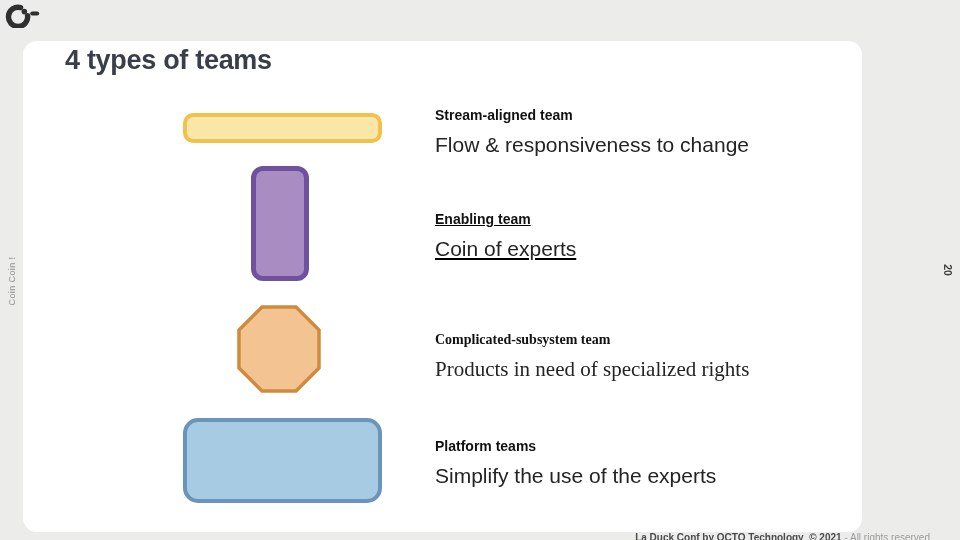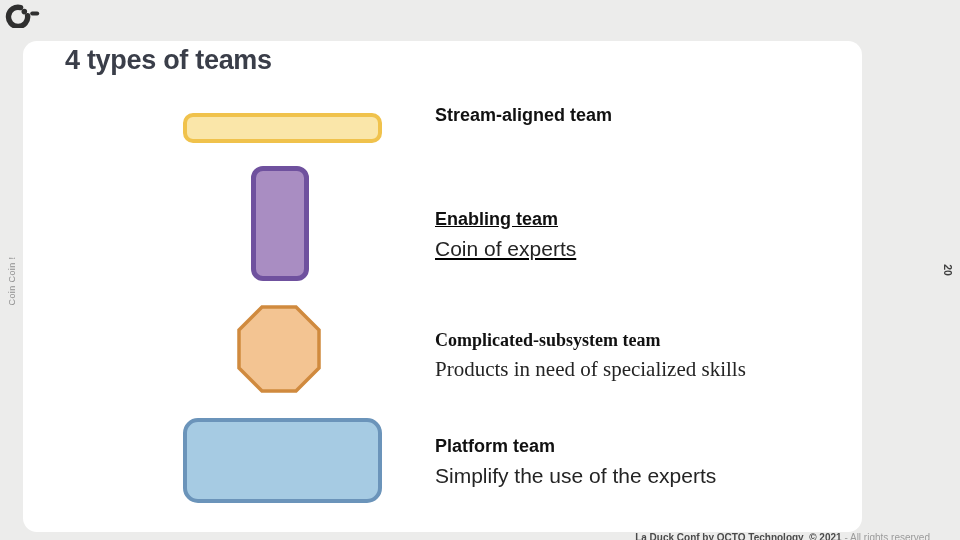--- a/index.html
+++ b/index.html
@@ -24,21 +24,21 @@
   .slide-title{
     position:absolute;left:42px;top:4px;margin:0;
     font-size:27px;font-weight:700;color:#3A3E49;letter-spacing:-.3px;
   }
   .shape{position:absolute;box-sizing:border-box;}
   .shape.stream{left:160px;top:72px;width:199px;height:30px;border-radius:10px;border:4px solid;}
   .shape.enabling{left:228px;top:125px;width:58px;height:115px;border-radius:12px;border:5px solid;}
   .shape.platform{left:160px;top:377px;width:199px;height:85px;border-radius:15px;border:4px solid;}
   .shape.octagon{left:214px;top:264px;width:84px;height:88px;}
   .team-text{position:absolute;left:412px;width:480px;}
-  .team-text .team-name{margin:0;font-size:18px;line-height:30px;font-weight:700;color:#111111;}
+  .team-text .team-name{margin:0;font-size:14px;line-height:30px;font-weight:700;color:#111111;}
   .team-text .team-desc{margin:0;font-size:21px;line-height:29px;font-weight:400;color:#242424;}
   .t1{top:59px;} .t2{top:163px;text-decoration:underline;} .t3{top:284px;font-family:Liberation Serif, serif;} .t4{top:390px;}
   .footer{
     position:absolute;right:30px;top:521px;font-size:10px;white-space:pre;
   }
   .footer .f-bold{font-weight:700;color:#4A4A4A;}
   .footer .f-light{font-weight:400;color:#9B9B9B;}
 </style>
 </head>
 <body>
@@ -55,39 +55,40 @@
 
   <div class="side-label right">20</div>
 
   <div class="card">
 
     <h1 class="slide-title">4 types of teams</h1>
 
     <div class="shape stream" style="background-color: rgb(250, 230, 169); border-color: rgb(240, 194, 76);"></div>
     <div class="team-text t1">
       <h3 class="team-name">Stream-aligned team</h3>
+      <p class="team-desc">Flow &amp; responsiveness to change</p>
     </div>
 
     <div class="shape enabling" style="background-color: rgb(169, 141, 194); border-color: rgb(111, 81, 158);"></div>
     <div class="team-text t2">
       <h3 class="team-name">Enabling team</h3>
       <p class="team-desc">Coin of experts</p>
     </div>
 
     <svg class="shape octagon" width="84" height="88" viewBox="0 0 84 88" aria-hidden="true">
       <polygon points="25,2 59,2 82,25 82,63 59,86 25,86 2,63 2,25" stroke-width="3.5" stroke-linejoin="miter" style="fill: rgb(243, 196, 146); stroke: rgb(208, 138, 62);"></polygon>
     </svg>
     <div class="team-text t3">
       <h3 class="team-name">Complicated-subsystem team</h3>
-      <p class="team-desc">Products in need of specialized skills</p>
+      <p class="team-desc">Products in need of specialized rights</p>
     </div>
 
     <div class="shape platform" style="background-color: rgb(166, 203, 227); border-color: rgb(107, 148, 186);"></div>
     <div class="team-text t4">
-      <h3 class="team-name">Platform team</h3>
+      <h3 class="team-name">Platform teams</h3>
       <p class="team-desc">Simplify the use of the experts</p>
     </div>
 
   </div>
 
   <div class="footer">
     <span class="f-bold">La Duck Conf by OCTO Technology  © 2021</span><span class="f-light"> - All rights reserved</span>
   </div>
 
 </div>

